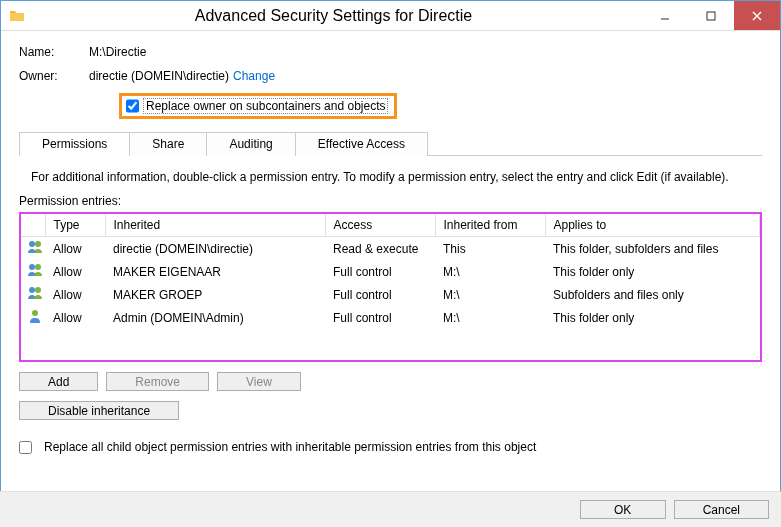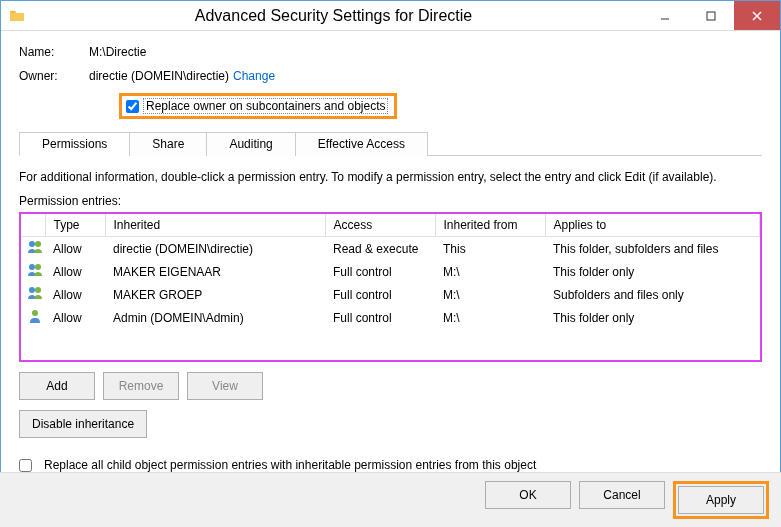--- a/index.html
+++ b/index.html
@@ -62,21 +62,20 @@
   }
   .link {
     color: #0066cc;
     cursor: pointer;
     margin-left: 4px;
   }
   .highlight-box {
     border: 3px solid #f7931e;
     padding: 2px 6px 2px 2px;
     display: inline-flex;
-    align-items: center;
     margin-left: 100px;
     margin-bottom: 8px;
   }
   .highlight-box input[type=checkbox] {
     margin: 0 4px 0 2px;
   }
   .highlight-box .cbtext {
     border: 1px dotted #888;
     padding: 0 2px;
   }
@@ -93,21 +92,21 @@
     margin-right: -1px;
     cursor: pointer;
     position: relative;
     top: 1px;
   }
   .tab.active {
     background: #fff;
     border-bottom: 1px solid #fff;
   }
   .info {
-    margin: 14px 0 10px 0;
+    margin: 14px 0 10px 12px;
   }
   .entries-label {
     margin-bottom: 4px;
   }
   .entries-box {
     border: 2px solid #d946ef;
     height: 150px;
     overflow: hidden;
   }
   table.entries {
@@ -134,26 +133,26 @@
   }
   .people-icon svg { width:16px; height:16px; }
   .person-icon svg { width:16px; height:16px; }
   .btnrow {
     margin-top: 10px;
     display: flex;
     gap: 8px;
   }
   button.win {
     min-width: 76px;
-    height: 28px;
+    height: 19px;
     background: #efefef;
     border: 1px solid #adadad;
     font-family: inherit;
     font-size: 12px;
-    padding: 0 12px;
+    padding: 0 28px;
     cursor: pointer;
   }
   button.win:disabled {
     color: #888;
   }
   .disable-inh {
     margin-top: 10px;
   }
   .replace-row {
     margin-top: 20px;
@@ -320,16 +319,13 @@
   <div class="replace-row">
     <input type="checkbox" style="">
     <span>Replace all child object permission entries with inheritable permission entries from this object</span>
   </div>
 
 </div>
 
 <div class="footer">
   <button class="win" style="min-width:86px"><span>OK</span></button>
   <button class="win" style="min-width:86px"><span>Cancel</span></button>
-  <span class="apply-highlight">
-    <button class="win" style="min-width:86px"><span>Apply</span></button>
-  </span>
 </div>
 
 </body></html>

